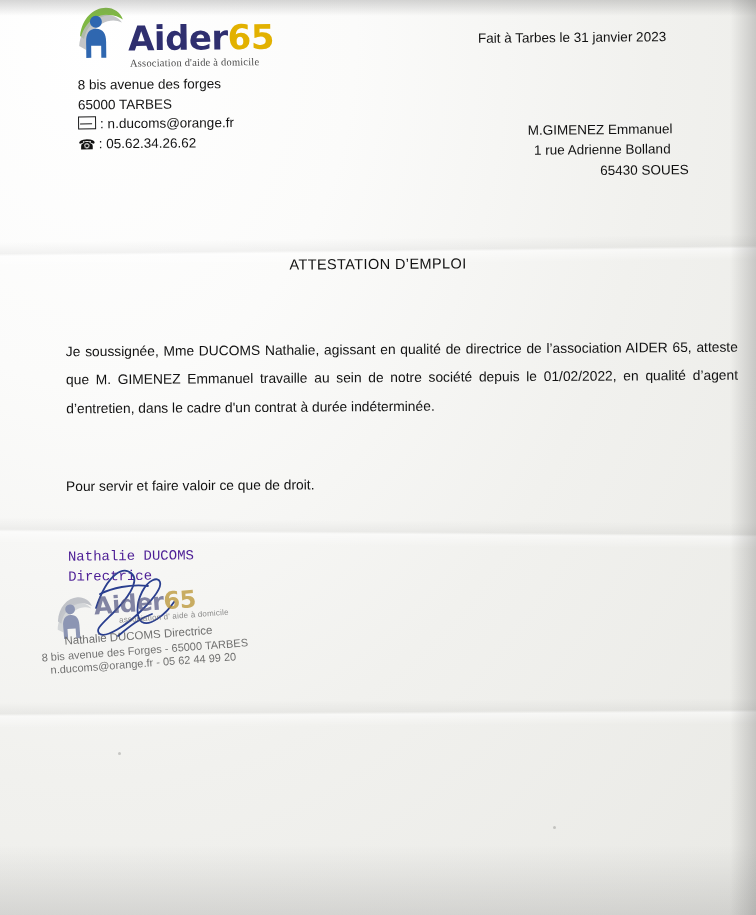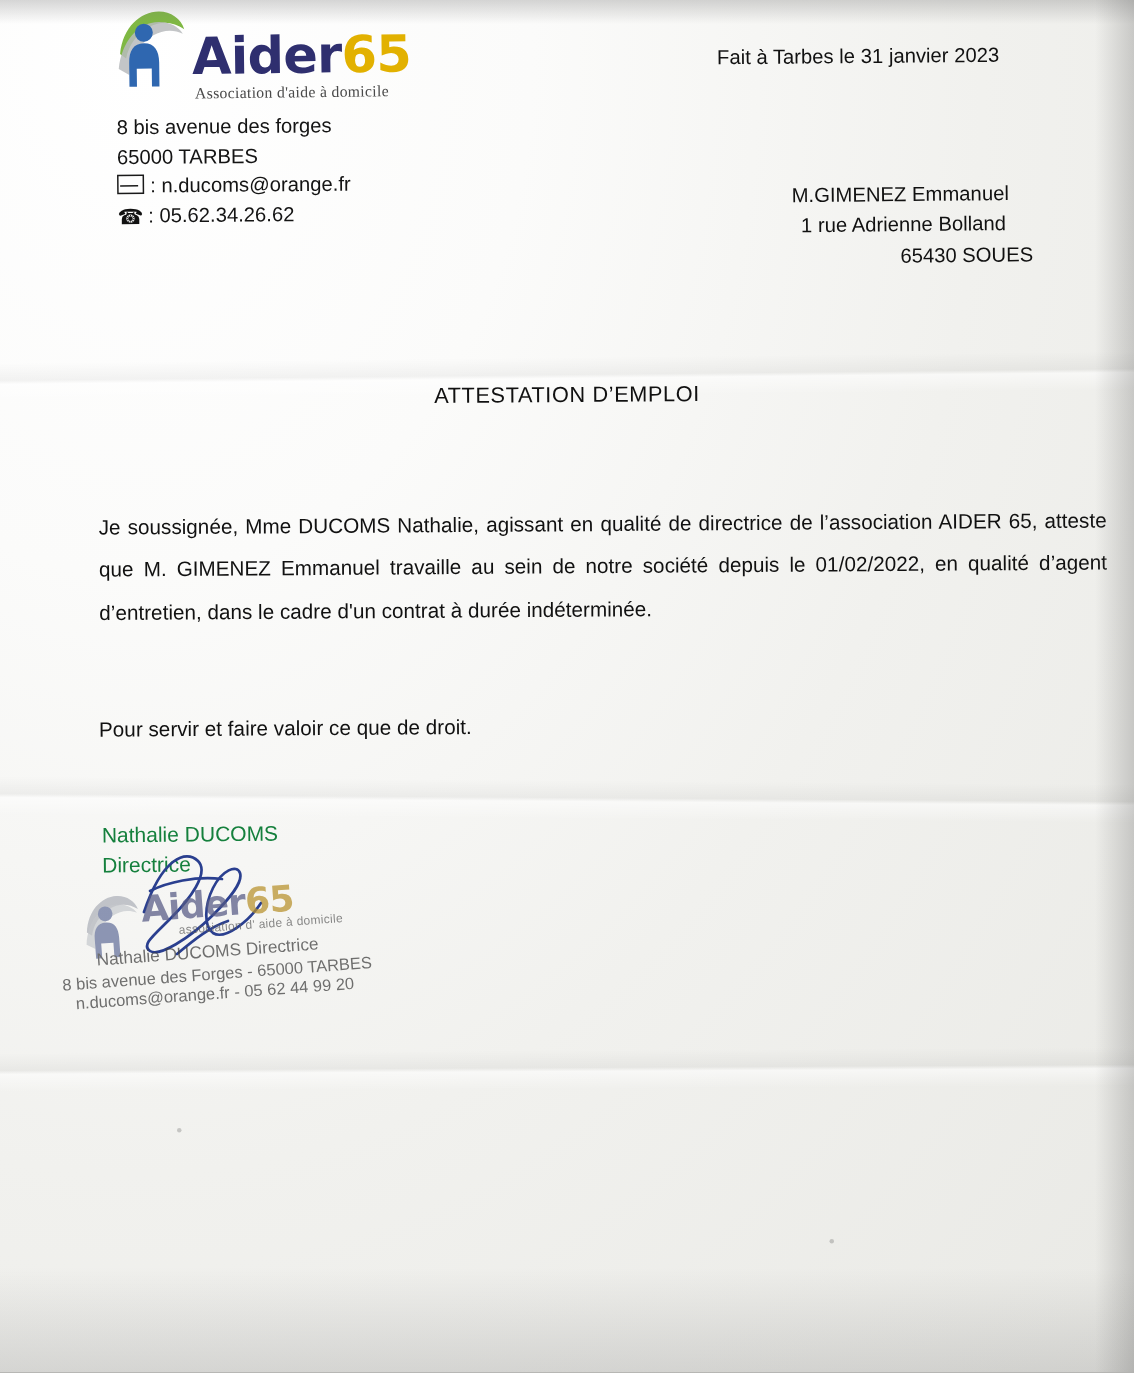--- a/index.html
+++ b/index.html
@@ -190,22 +190,23 @@
     transform: rotate(-0.4deg);
   }
 
   
   .sig-name {
     position: absolute;
     left: 68px;
     top: 546px;
     font-size: 14px;
     line-height: 1.45;
-    color: #15803d;
+    color: #4c1d95;
     transform: rotate(-0.6deg);
+    font-family: Liberation Mono, monospace;
   }
 
   .stamp {
     position: absolute;
     left: 36px;
     top: 586px;
     width: 240px;
     height: 90px;
     transform: rotate(-4.2deg);
     opacity: 0.72;

